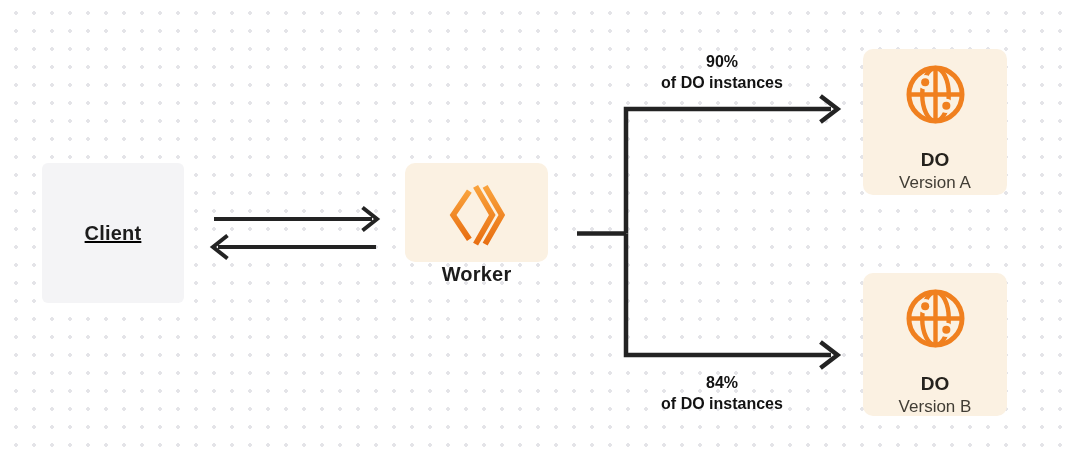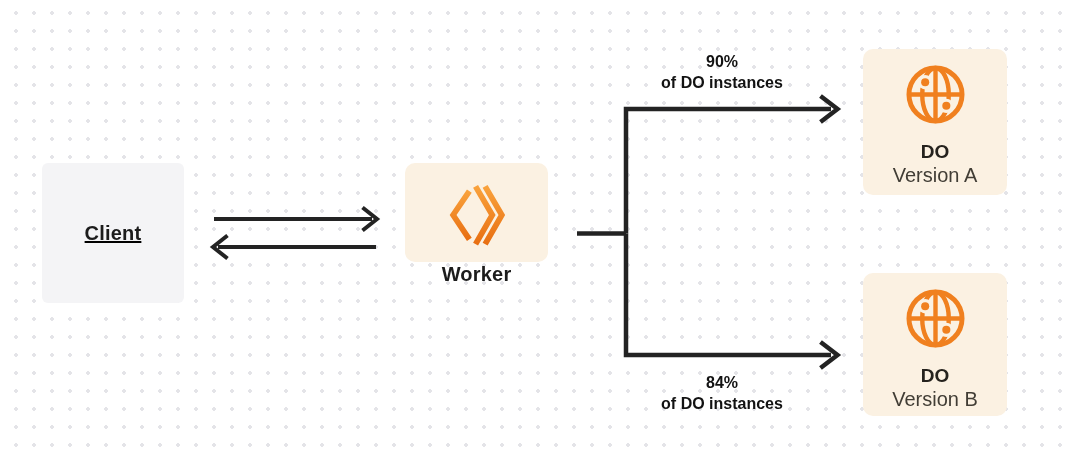--- a/index.html
+++ b/index.html
@@ -40,25 +40,25 @@
     margin-top:16px;
     font-size:20px;font-weight:700;color:#1c1c1c;letter-spacing:.2px;
   }
   .node-do{
     width:144px;background:#fbf1e2;border-radius:10px;
     padding-top:16px;
   }
   .node-do-a{left:863px;top:49px;height:146px;}
   .node-do-b{left:863px;top:273px;height:143px;}
   .node-do .node-title{
-    margin-top:16px;
+    margin-top:24px;
     font-size:19px;font-weight:700;color:#25221d;line-height:24px;text-align:right;
   }
   .node-do .node-subtitle{
-    font-size:20px;font-weight:400;color:#413d35;line-height:22px;
+    font-size:17px;font-weight:400;color:#413d35;line-height:22px;
   }
   .edge-label{
     position:absolute;width:200px;text-align:center;
     font-size:16px;font-weight:700;color:#121212;line-height:21px;
   }
   .edge-label-top{left:622px;top:51px;}
   .edge-label-bottom{left:622px;top:372px;}
   .icon-wrap{display:block;line-height:0;}
 </style>
 </head>

